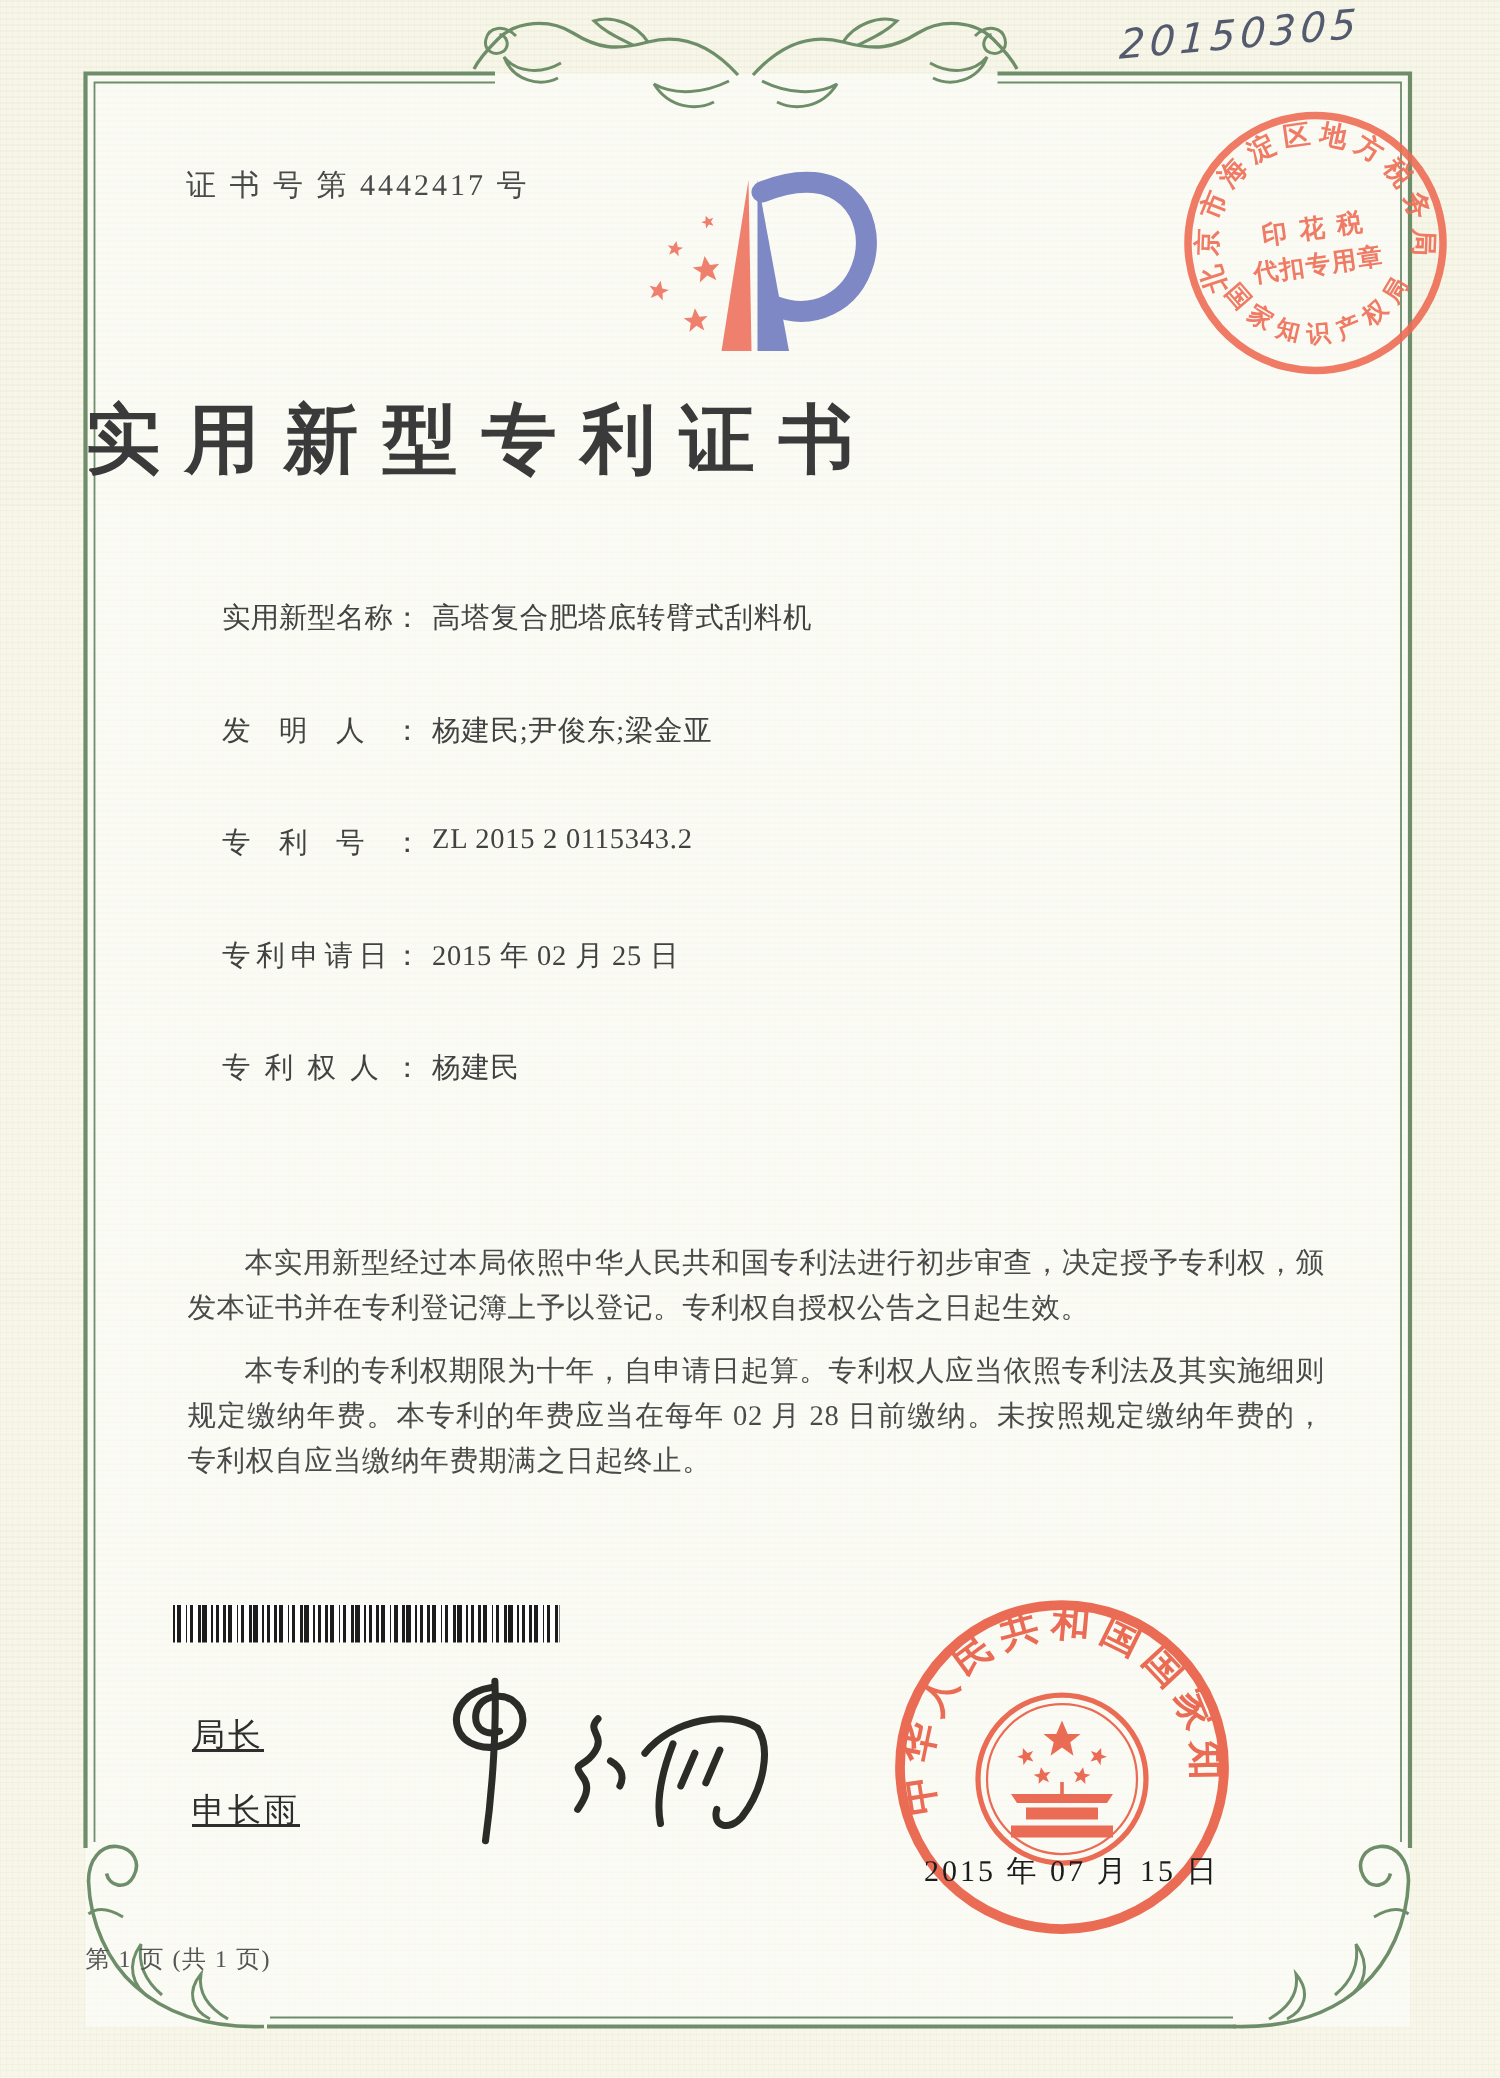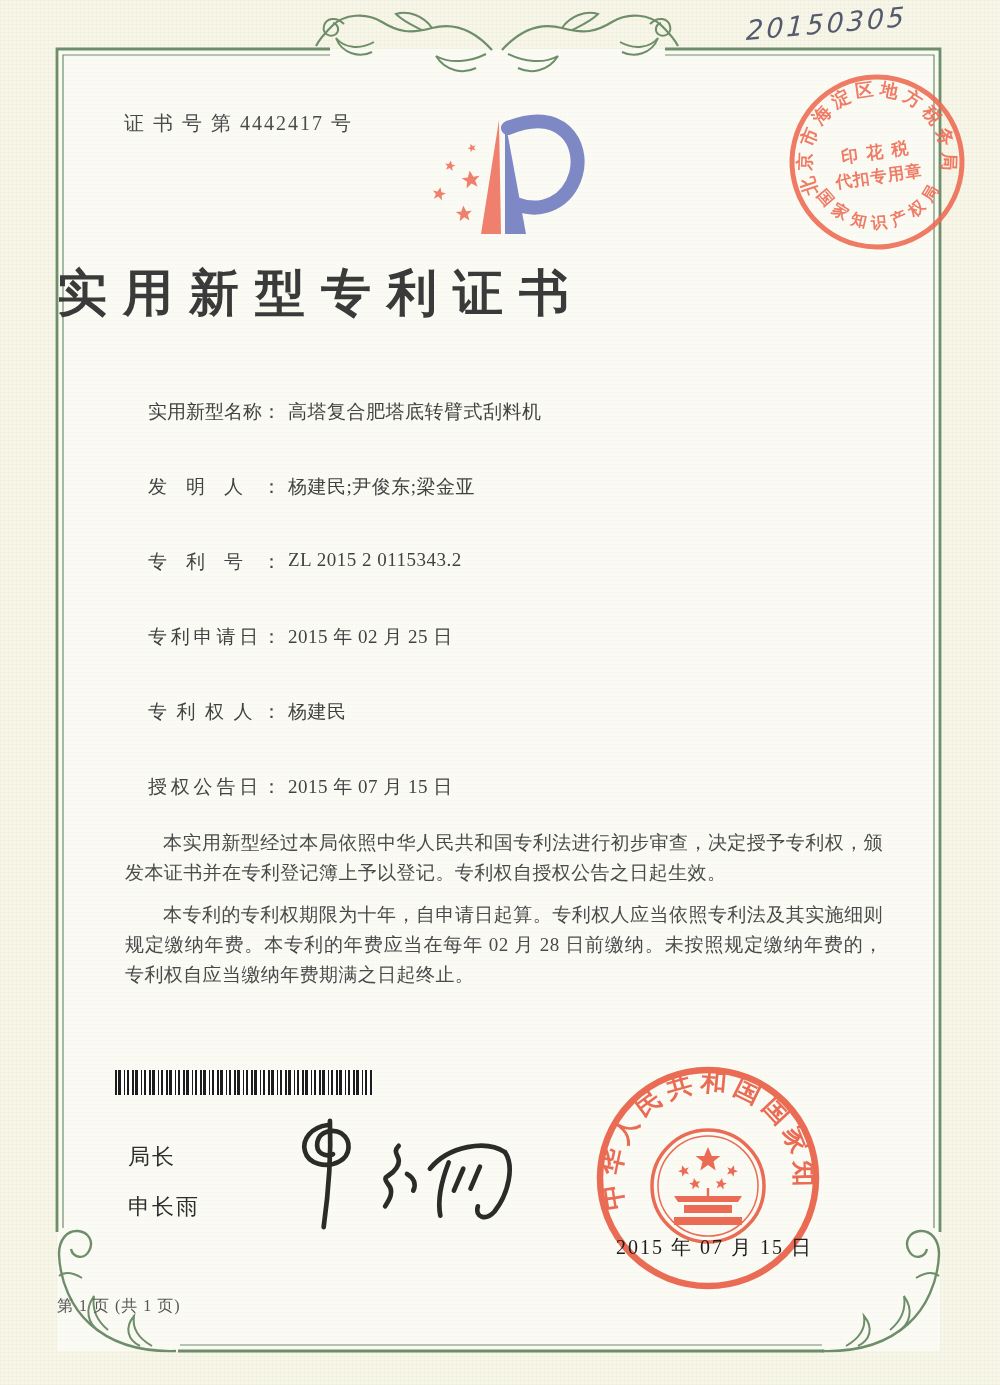--- a/index.html
+++ b/index.html
@@ -29,21 +29,21 @@
   .field-value{margin-left:7px;letter-spacing:.5px;}
   .paras{left:113px;top:816px;width:782px;z-index:3;font-size:19px;line-height:30px;
     color:#4a4a4a;text-align:justify;letter-spacing:.4px;}
   .paras p{margin:12px;text-indent:2em;}
   .barcode{left:115px;top:1070px;width:258px;height:25px;z-index:3;
     background:repeating-linear-gradient(90deg,
       #1c1c1c 0 2px, #fff 2px 3px, #1c1c1c 3px 6px, #fff 6px 9px,
       #1c1c1c 9px 10px, #fff 10px 12px, #1c1c1c 12px 14px, #fff 14px 17px);}
   .director{left:128px;top:1142px;z-index:3;font-family:"Liberation Sans","DejaVu Sans",sans-serif;
     font-size:22px;color:#2e2e2e;}
-  .director div{margin-bottom:20px;letter-spacing:2px;}
+  .director div{margin-bottom:20px;letter-spacing:2px;text-decoration:underline;}
   .signature{left:282px;top:1112px;width:250px;height:125px;z-index:3;}
   .seal{left:588px;top:1058px;width:240px;height:240px;z-index:5;opacity:.87;}
   .seal-date{left:616px;top:1234px;z-index:6;font-size:20px;letter-spacing:2px;color:#1c1c1c;}
   .footer{left:57px;top:1296px;width:883px;font-size:16px;color:#555;z-index:3;letter-spacing:1px;}
   .green{stroke:#6e8e6a;fill:none;}
 </style>
 </head>
 <body>
 
 <div class="abs panel"></div>
@@ -127,23 +127,20 @@
   </div>
   <div class="field-row">
     <span class="field-label">专利号：</span><span class="field-value">ZL 2015 2 0115343.2</span>
   </div>
   <div class="field-row">
     <span class="field-label">专利申请日：</span><span class="field-value">2015 年 02 月 25 日</span>
   </div>
   <div class="field-row">
     <span class="field-label">专利权人：</span><span class="field-value">杨建民</span>
   </div>
-  <div class="field-row">
-    <span class="field-label">授权公告日：</span><span class="field-value">2015 年 07 月 15 日</span>
-  </div>
 </div>
 
 <div class="abs paras">
   <p>本实用新型经过本局依照中华人民共和国专利法进行初步审查，决定授予专利权，颁发本证书并在专利登记簿上予以登记。专利权自授权公告之日起生效。</p>
   <p>本专利的专利权期限为十年，自申请日起算。专利权人应当依照专利法及其实施细则规定缴纳年费。本专利的年费应当在每年 02 月 28 日前缴纳。未按照规定缴纳年费的，专利权自应当缴纳年费期满之日起终止。</p>
 </div>
 
 <div class="abs barcode"></div>
 
 <div class="abs director">

